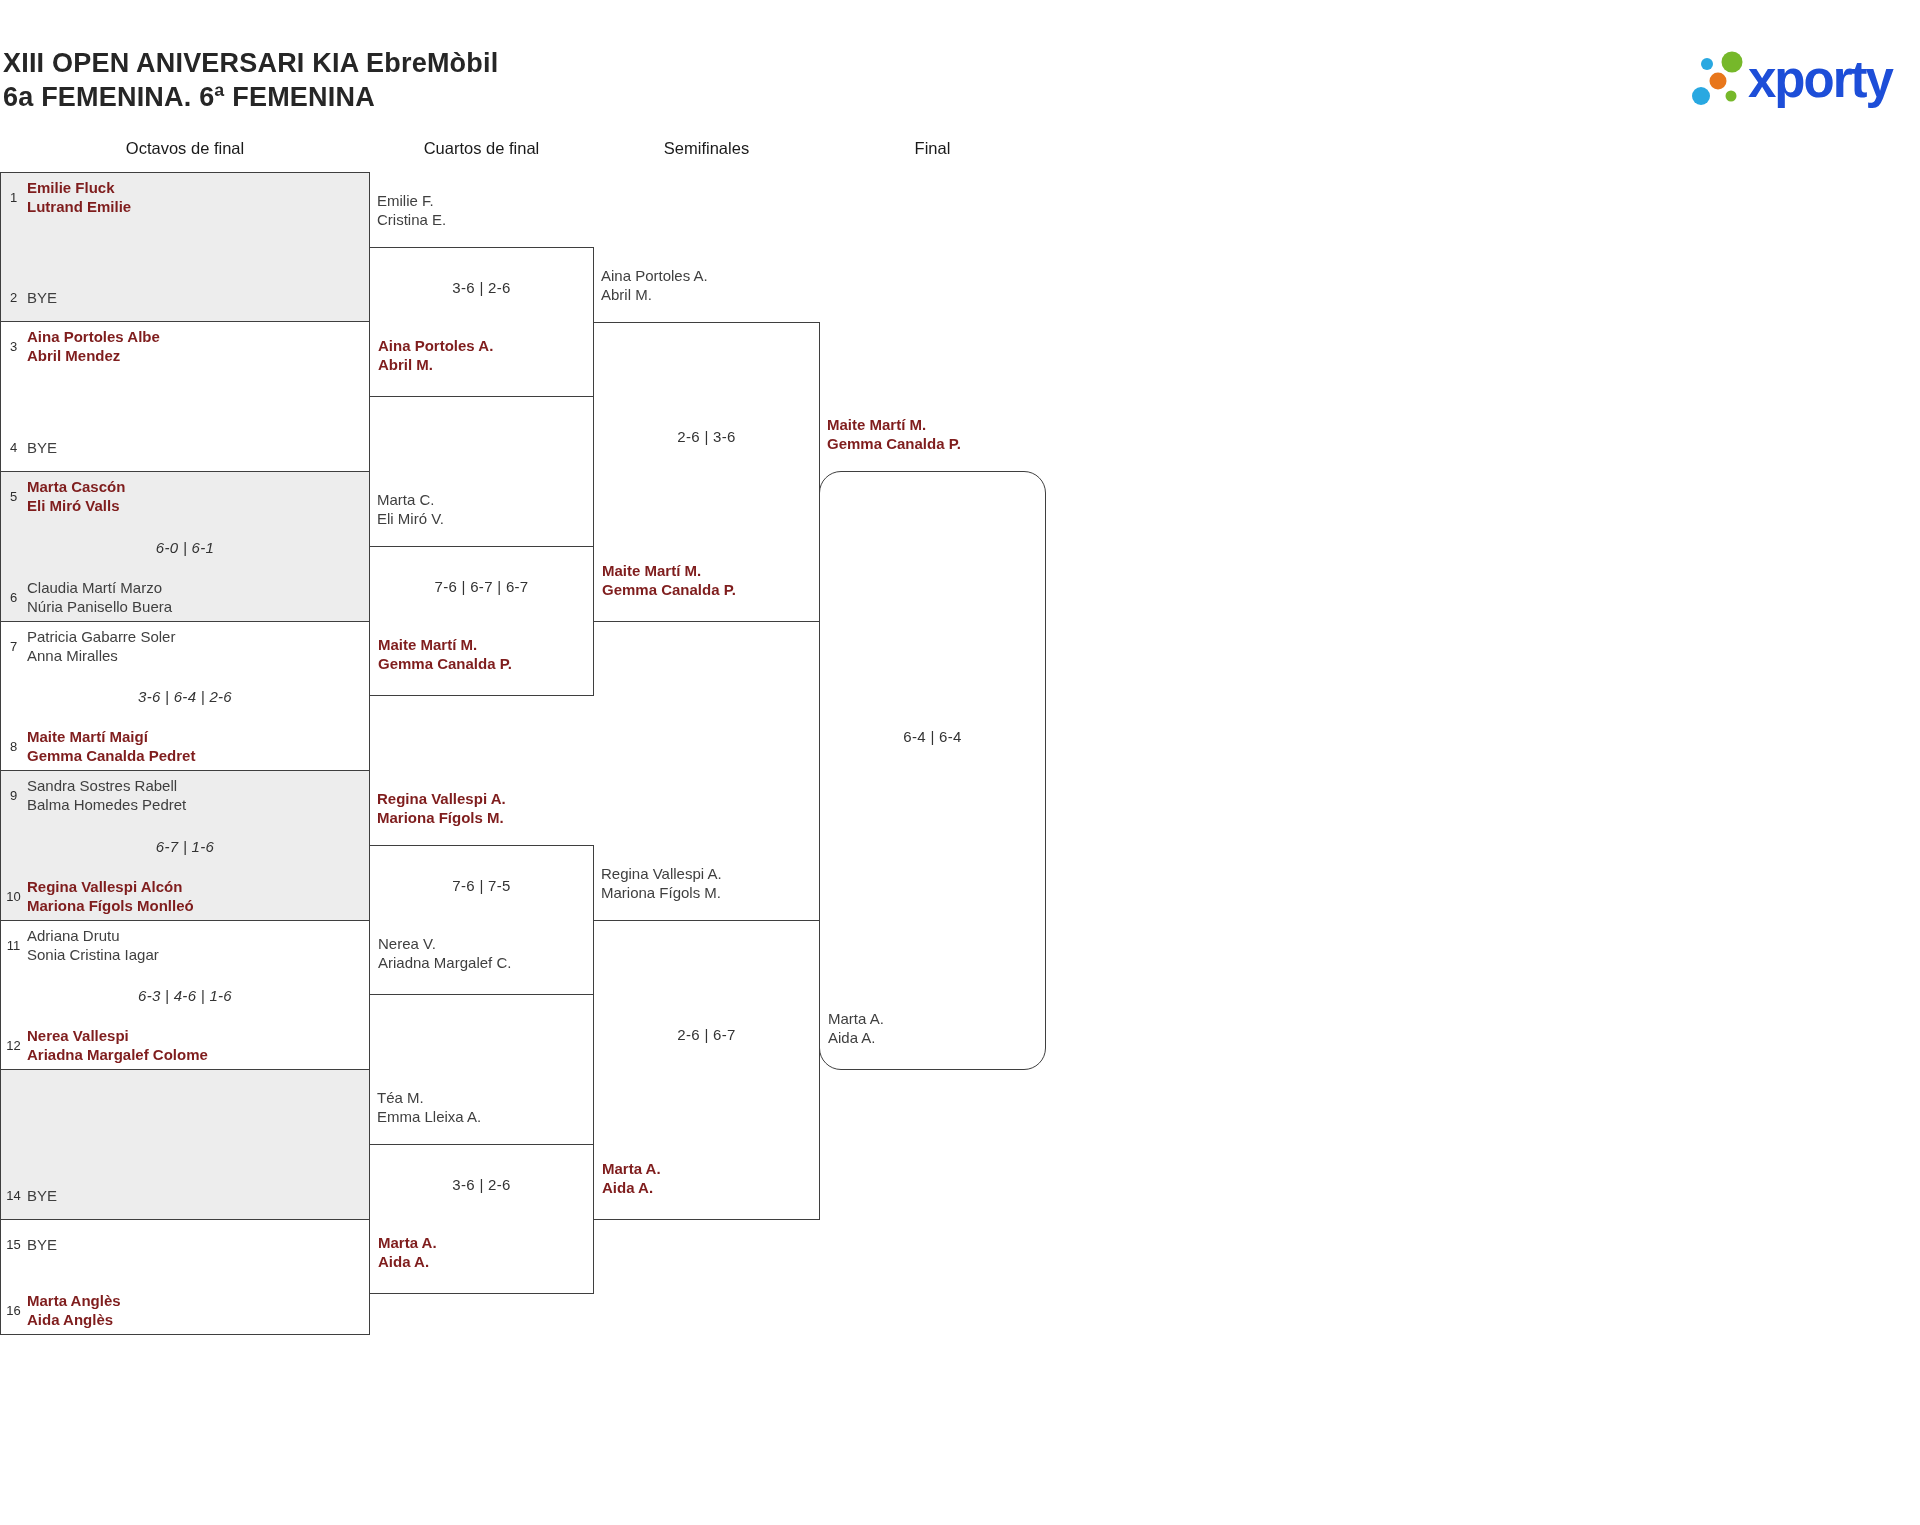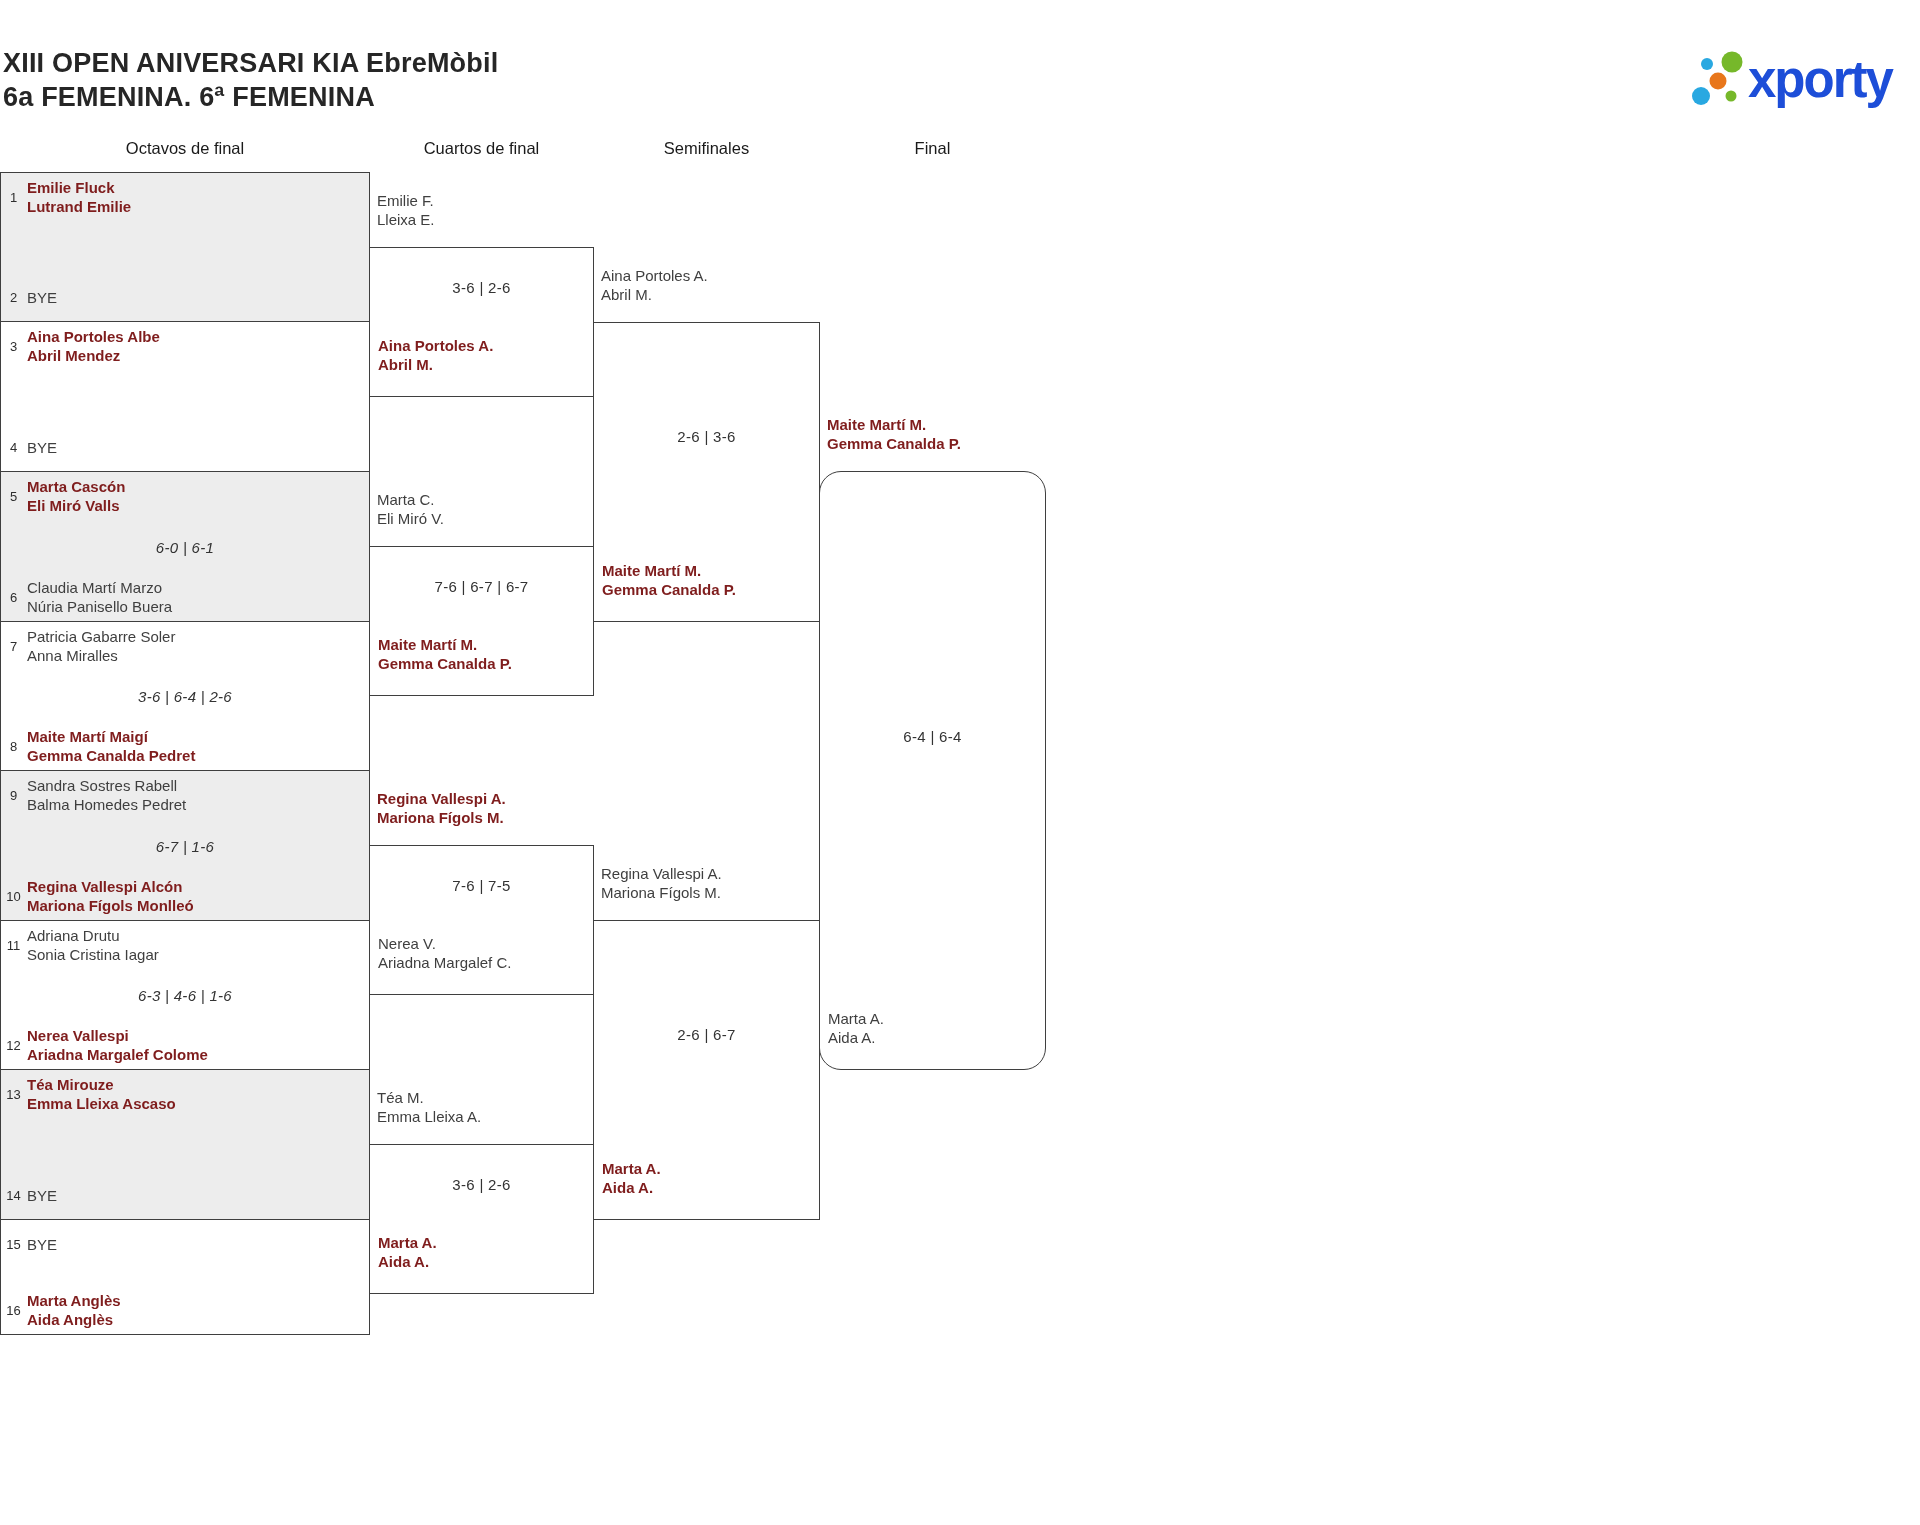--- a/index.html
+++ b/index.html
@@ -156,25 +156,20 @@
     </div>
     <div class="score">6-3 | 4-6 | 1-6</div>
     <div class="slot bottom">
       <span class="seed">12</span>
       <div class="names bold">Nerea Vallespi
 Ariadna Margalef Colome</div>
     </div>
   </div>
 
   <div class="box r16 m6 gray">
-    <div class="slot top">
-      <span class="seed">13</span>
-      <div class="names bold">Téa Mirouze
-Emma Lleixa Ascaso</div>
-    </div>
     <div class="score"></div>
     <div class="slot bottom">
       <span class="seed">14</span>
       <div class="names">BYE</div>
     </div>
   </div>
 
   <div class="box r16 m7 white">
     <div class="slot top">
       <span class="seed">15</span>
@@ -182,21 +177,21 @@
     </div>
     <div class="score"></div>
     <div class="slot bottom">
       <span class="seed">16</span>
       <div class="names bold">Marta Anglès
 Aida Anglès</div>
     </div>
   </div>
 
   <div class="names fly qa0">Emilie F.
-Lleixa E.</div>
+Cristina E.</div>
   <div class="box qf q0">
     <div class="score">3-6 | 2-6</div>
     <div class="names bold in-names">Aina Portoles A.
 Abril M.</div>
   </div>
 
   <div class="names fly qa1">Marta C.
 Eli Miró V.</div>
   <div class="box qf q1">
     <div class="score">7-6 | 6-7 | 6-7</div>

